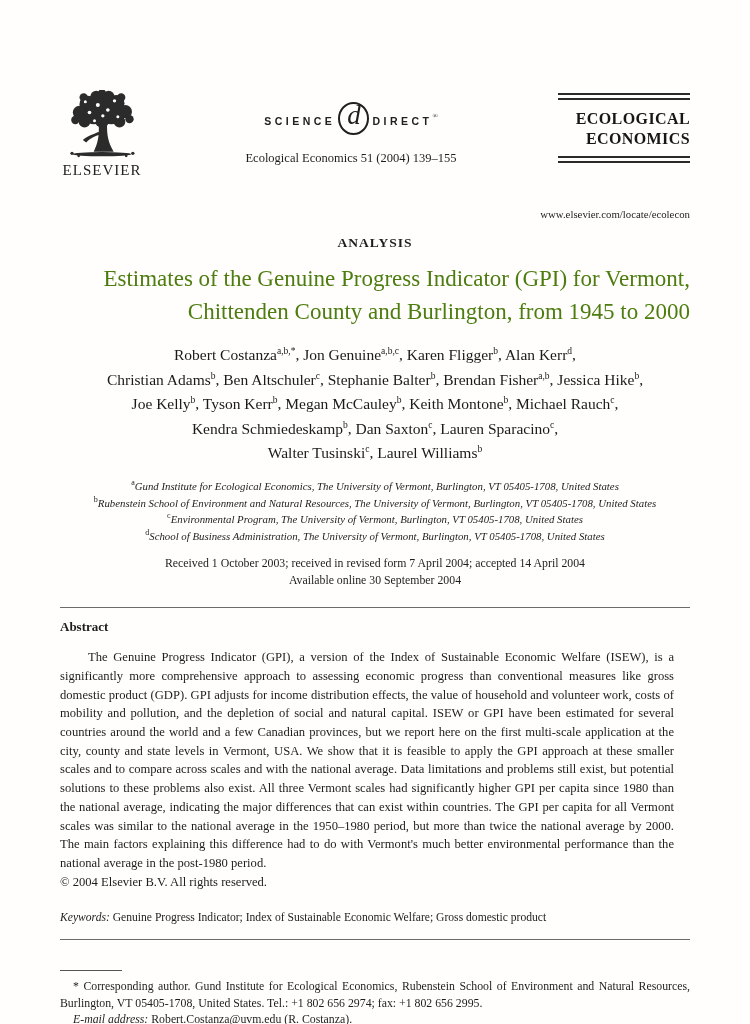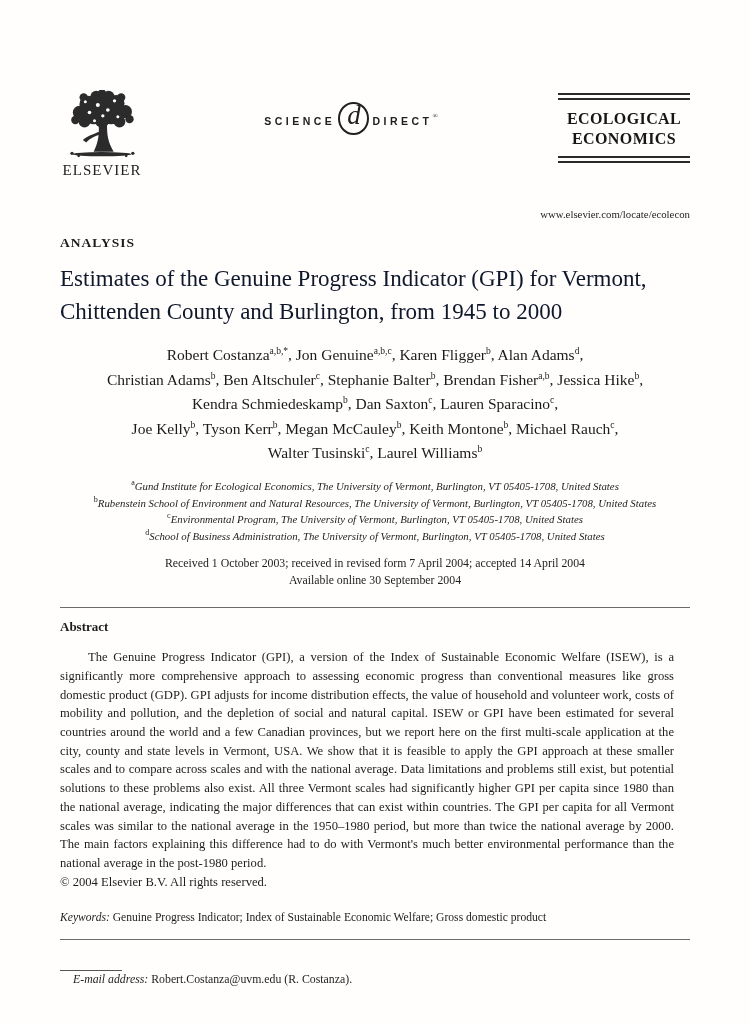--- a/index.html
+++ b/index.html
@@ -19,25 +19,25 @@
   .sd-word{font-family:"Liberation Sans","DejaVu Sans",sans-serif;font-weight:bold;
     font-size:10.5px;letter-spacing:3.5px;color:#202020;}
   .sd-circle{width:27px;height:29px;border:2.5px solid #202020;border-radius:50%;
     display:flex;align-items:center;justify-content:center;margin:0 3px;position:relative;top:-2px;}
   .sd-d{font-style:italic;font-size:27px;line-height:1;position:relative;top:-3px;color:#202020;}
   .sd-reg{font-size:7px;position:relative;top:-5px;color:#202020;}
   .citation{margin-top:14px;font-size:12.5px;color:#1e1e1e;}
   .hdr-right{width:132px;flex:0 0 auto;text-align:center;padding-top:3px;}
   .dbl-rule{height:3px;border-top:2px solid #2a2a2a;border-bottom:2px solid #2a2a2a;}
   .journal-name{font-weight:bold;font-size:16px;line-height:1.22;letter-spacing:0.4px;
-    margin:9px 0 8px 0;color:#161616;}
+    margin:9px 0 8px 0;color:#161616;text-align:right;}
   .journal-url{text-align:right;font-size:10.8px;margin-top:29px;color:#222;}
   
-  .analysis{margin-top:15px;text-align:left;font-weight:bold;font-size:13.5px;letter-spacing:1px;}
-  .title{margin-top:11px;text-align:left;font-size:23px;line-height:1.44;color:#0f172a;}
+  .analysis{margin-top:15px;text-align:center;font-weight:bold;font-size:13.5px;letter-spacing:1px;}
+  .title{margin-top:11px;text-align:right;font-size:23px;line-height:1.44;color:#4d7c0f;}
   .authors{margin-top:15px;text-align:center;font-size:15.5px;line-height:1.58;color:#1a1a1a;}
   .authors sup{font-size:9.5px;}
   .affils{margin-top:11px;text-align:center;font-style:italic;font-size:10.8px;line-height:1.42;color:#1c1c1c;}
   .affils sup{font-size:8px;font-style:normal;}
   .dates{margin-top:11px;text-align:center;font-size:11.8px;line-height:1.4;}
   .rule{border:none;border-top:1px solid #6b6b6b;margin:0;}
   .rule-top{margin-top:19px;}
   .abs-head{margin-top:11px;font-weight:bold;font-size:13px;}
   .abs-body{margin:13px 16px 0 0;font-size:12.6px;line-height:1.485;text-align:justify;text-indent:28px;}
   .abs-copy{font-size:12.6px;line-height:1.485;}
@@ -101,20 +101,21 @@
 
     <div class="hdr-center">
       <div class="sd-logo">
         <span class="sd-word">SCIENCE</span>
         <span class="sd-circle">
             <span class="sd-d">d</span>
           </span>
         <span class="sd-word">DIRECT</span>
         <span class="sd-reg">®</span>
       </div>
+      <div class="citation">Ecological Economics 51 (2004) 139–155</div>
     </div>
 
     <div class="hdr-right">
       <div class="dbl-rule"></div>
       <div class="journal-name">
         <div>ECOLOGICAL</div>
         <div>ECONOMICS</div>
       </div>
       <div class="dbl-rule"></div>
     </div>
@@ -123,24 +124,24 @@
   <div class="journal-url">www.elsevier.com/locate/ecolecon</div>
 
   <div class="analysis">ANALYSIS</div>
 
   <div class="title">
     <div>Estimates of the Genuine Progress Indicator (GPI) for Vermont,</div>
     <div>Chittenden County and Burlington, from 1945 to 2000</div>
   </div>
 
   <div class="authors">
-      <div><span>Robert Costanza</span><sup>a,b,*</sup>, <span>Jon Genuine</span><sup>a,b,c</sup>, <span>Karen Fligger</span><sup>b</sup>, <span>Alan Adams</span><sup>d</sup>,</div>
+      <div><span>Robert Costanza</span><sup>a,b,*</sup>, <span>Jon Genuine</span><sup>a,b,c</sup>, <span>Karen Fligger</span><sup>b</sup>, <span>Alan Kerr</span><sup>d</sup>,</div>
       <div><span>Christian Adams</span><sup>b</sup>, <span>Ben Altschuler</span><sup>c</sup>, <span>Stephanie Balter</span><sup>b</sup>, <span>Brendan Fisher</span><sup>a,b</sup>, <span>Jessica Hike</span><sup>b</sup>,</div>
+      <div><span>Joe Kelly</span><sup>b</sup>, <span>Tyson Kerr</span><sup>b</sup>, <span>Megan McCauley</span><sup>b</sup>, <span>Keith Montone</span><sup>b</sup>, <span>Michael Rauch</span><sup>c</sup>,</div>
       <div><span>Kendra Schmiedeskamp</span><sup>b</sup>, <span>Dan Saxton</span><sup>c</sup>, <span>Lauren Sparacino</span><sup>c</sup>,</div>
-      <div><span>Joe Kelly</span><sup>b</sup>, <span>Tyson Kerr</span><sup>b</sup>, <span>Megan McCauley</span><sup>b</sup>, <span>Keith Montone</span><sup>b</sup>, <span>Michael Rauch</span><sup>c</sup>,</div>
       <div><span>Walter Tusinski</span><sup>c</sup>, <span>Laurel Williams</span><sup>b</sup></div>
     </div>
 
   <div class="affils">
       <div><sup>a</sup>Gund Institute for Ecological Economics, The University of Vermont, Burlington, VT 05405-1708, United States</div>
       <div><sup>b</sup>Rubenstein School of Environment and Natural Resources, The University of Vermont, Burlington, VT 05405-1708, United States</div>
       <div><sup>c</sup>Environmental Program, The University of Vermont, Burlington, VT 05405-1708, United States</div>
       <div><sup>d</sup>School of Business Administration, The University of Vermont, Burlington, VT 05405-1708, United States</div>
     </div>
 
@@ -155,17 +156,20 @@
   <p class="abs-body">The Genuine Progress Indicator (GPI), a version of the Index of Sustainable Economic Welfare (ISEW), is a significantly more comprehensive approach to assessing economic progress than conventional measures like gross domestic product (GDP). GPI adjusts for income distribution effects, the value of household and volunteer work, costs of mobility and pollution, and the depletion of social and natural capital. ISEW or GPI have been estimated for several countries around the world and a few Canadian provinces, but we report here on the first multi-scale application at the city, county and state levels in Vermont, USA. We show that it is feasible to apply the GPI approach at these smaller scales and to compare across scales and with the national average. Data limitations and problems still exist, but potential solutions to these problems also exist. All three Vermont scales had significantly higher GPI per capita since 1980 than the national average, indicating the major differences that can exist within countries. The GPI per capita for all Vermont scales was similar to the national average in the 1950–1980 period, but more than twice the national average by 2000. The main factors explaining this difference had to do with Vermont's much better environmental performance than the national average in the post-1980 period.</p>
   <div class="abs-copy">© 2004 Elsevier B.V. All rights reserved.</div>
 
   <div class="keywords">
     <span class="kw-label">Keywords:</span><span> Genuine Progress Indicator; Index of Sustainable Economic Welfare; Gross domestic product</span>
   </div>
 
   <hr class="rule rule-bottom">
 
   <hr class="fn-rule">
+  <p class="footnote">
+    <span>* </span><span>Corresponding author. Gund Institute for Ecological Economics, Rubenstein School of Environment and Natural Resources, Burlington, VT 05405-1708, United States. Tel.: +1 802 656 2974; fax: +1 802 656 2995.</span>
+  </p>
   <div class="email-line">
     <span class="email-label">E-mail address:</span><span> Robert.Costanza@uvm.edu (R. Costanza).</span>
   </div>
 
 </div>
 
 </body></html>

